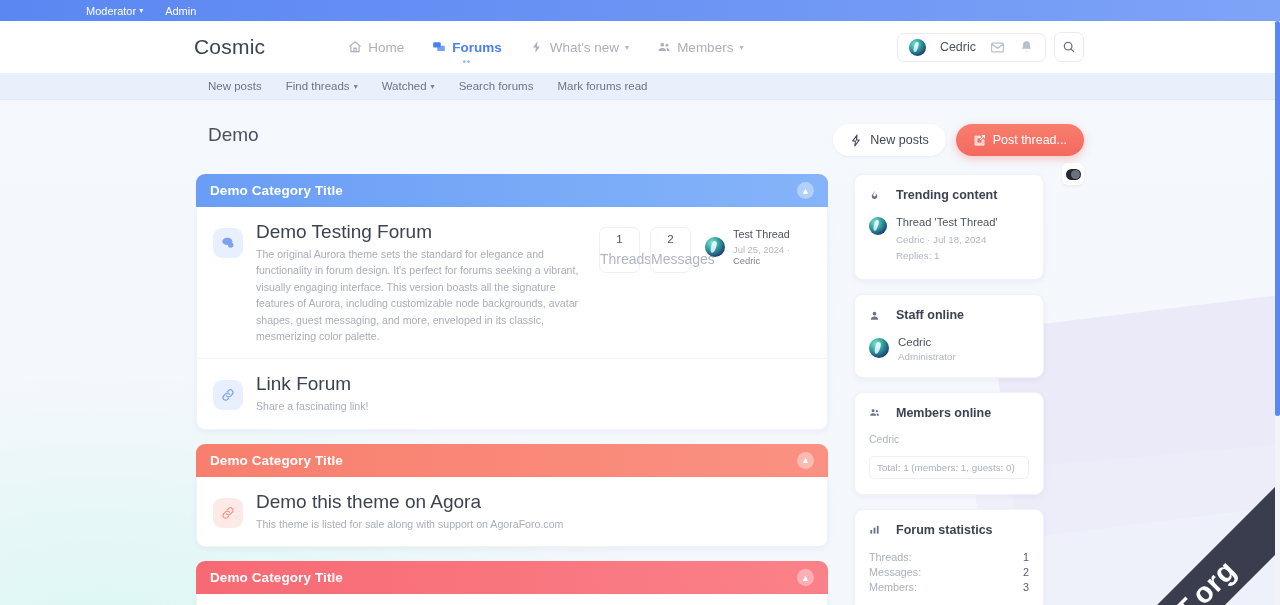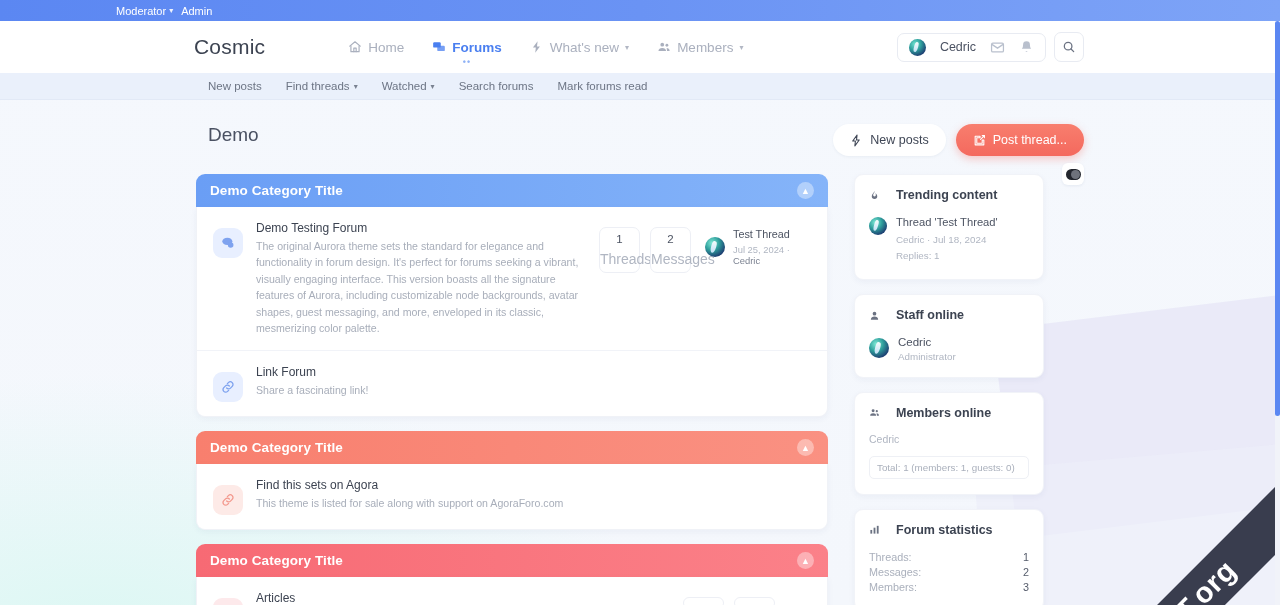--- a/index.html
+++ b/index.html
@@ -33,21 +33,21 @@
     opacity: .7;
     transform: rotate(-5deg);
     pointer-events: none;
   }
 
   
   .topstrip {
     position: relative; height: 21px; width: 100%;
     background: linear-gradient(90deg,#5b87f2 0%, #6a93f4 50%, #7ea4f7 100%);
     display: flex; align-items: center;
-    padding-left: 116px; gap: 8px;
+    padding-left: 86px; gap: 22px;
     color: #fff; font-size: 11px; z-index: 5;
   }
   .topstrip a { color:#fff; text-decoration:none; display:flex; align-items:center; gap:3px;}
   .caret { font-size: 8px; opacity:.9; }
 
   
   .header {
     position: relative; height: 52px; background: #fff;
     display: flex; align-items: center; z-index: 4;
   }
@@ -178,21 +178,21 @@
   .node + .node { border-top: 1px solid #f1f3f8; }
   .nicon {
     width: 30px; height: 30px; border-radius: 9px; flex:none;
     display:flex;align-items:center;justify-content:center; margin-top:7px;
   }
   .nicon.blue { background:#e8efff; color:#7ea2ef; }
   .nicon.peach { background:#fdeae7; color:#f3988d; }
   .nicon.rose { background:#fde9eb; color:#f58d95; }
   .nicon svg{width:16px;height:16px;display:block;}
   .nmain { flex: 1 1 auto; min-width:0; }
-  .ntitle { font-size: 12px; color:#3c4351; margin-bottom:3px; cursor:pointer;}
+  .ntitle { font-size: 19px; color:#3c4351; margin-bottom:3px; cursor:pointer;}
   .ndesc { font-size: 10.6px; color:#a8aeba; line-height: 1.55; }
   .node-right { display:flex; align-items:flex-start; gap:10px; flex:none; padding-top:6px;}
   .stat {
     width: 41px; border:1px solid #edeff5; border-radius:7px;
     text-align:center; padding: 5px 0 5px;
   }
   .stat .v { font-size: 11.5px; color:#4c5362; line-height:1.2;}
   .stat .l { font-size: 14px; color:#b0b6c2; margin-top:4px;}
   .lastpost { display:flex; align-items:center; gap:8px; padding-left:4px; width:110px;}
   .lp-av {
@@ -488,21 +488,21 @@
         </div>
         <div class="catbody">
           <div class="node">
             <div class="nicon peach">
               <svg viewBox="0 0 24 24" fill="none" stroke="currentColor" stroke-width="2" stroke-linecap="round">
                   <path d="M10 13.5a4 4 0 0 0 5.7.2l2.6-2.6a4 4 0 1 0-5.7-5.7l-1.5 1.5"></path>
                   <path d="M14 10.5a4 4 0 0 0-5.7-.2l-2.6 2.6a4 4 0 1 0 5.7 5.7l1.5-1.5"></path>
                 </svg>
             </div>
             <div class="nmain">
-              <div class="ntitle">Find this sets on Agora</div>
+              <div class="ntitle">Demo this theme on Agora</div>
               <div class="ndesc">This theme is listed for sale along with support on AgoraForo.com</div>
             </div>
           </div>
         </div>
       </div>
 
       <div class="catblock">
         <div class="cathead pink">
           <div class="cattitle">Demo Category Title</div>
           <div class="collapse">▲</div>

